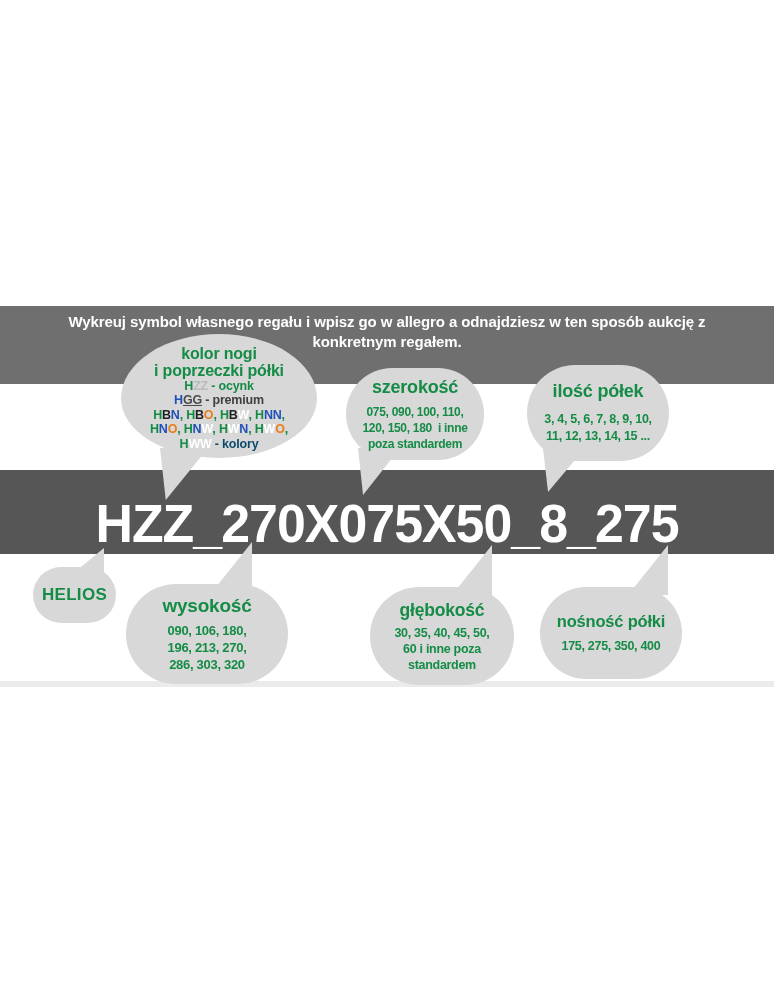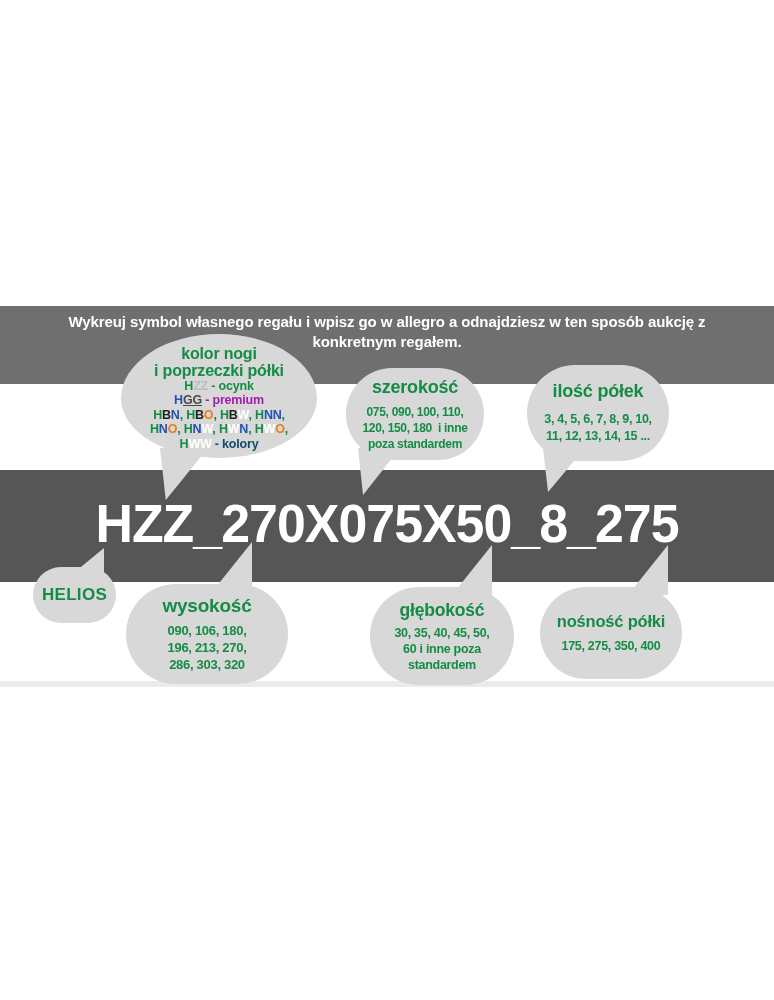--- a/index.html
+++ b/index.html
@@ -21,21 +21,21 @@
     background:var(--top_bar);
     text-align:center;
     padding-top:6px;box-sizing:border-box;
   }
   .banner-line{
     color:var(--headline_text);
     font-weight:bold;font-size:15px;line-height:20px;
     letter-spacing:-0.1px;
   }
   .code-band{
-    position:absolute;left:0;top:470px;width:774px;height:112px;
+    position:absolute;left:0;top:470px;width:774px;height:84px;
     background:var(--code_band);
   }
   .code-text{
     width:100%;text-align:center;
     color:var(--code_text);
     font-weight:bold;font-size:54px;line-height:106px;
     letter-spacing:-1px;
     transform:scaleX(0.96);
   }
   .stripe{
@@ -116,21 +116,21 @@
   <div class="tail tail-down tail-ilosc"></div>
   <div class="tail tail-up tail-helios"></div>
   <div class="tail tail-up tail-wysokosc"></div>
   <div class="tail tail-up tail-glebokosc"></div>
   <div class="tail tail-up tail-nosnosc"></div>
 
   <div class="bubble bubble-kolor">
     <div class="b-title">kolor nogi</div>
     <div class="b-title">i poprzeczki półki</div>
     <div class="code-line"><span style="color: rgb(21, 140, 70);">H</span><span style="color: rgb(185, 188, 189);">ZZ</span><span style="color: rgb(21, 140, 70);"> - ocynk</span></div>
-    <div class="code-line"><span style="color: rgb(33, 81, 184);">H</span><span style="color: rgb(74, 74, 74); text-decoration: underline;">GG</span><span style="color: #a21caf;"> - premium</span></div>
+    <div class="code-line"><span style="color: rgb(33, 81, 184);">H</span><span style="color: rgb(74, 74, 74); text-decoration: underline;">GG</span><span style="color: #404040;"> - premium</span></div>
     <div class="code-line"><span style="color: rgb(21, 140, 70);">H</span><span style="color: rgb(31, 31, 31);">B</span><span style="color: rgb(33, 81, 184);">N</span><span style="color: rgb(21, 140, 70);">, </span><span style="color: rgb(21, 140, 70);">H</span><span style="color: rgb(31, 31, 31);">B</span><span style="color: rgb(232, 127, 28);">O</span><span style="color: rgb(21, 140, 70);">, </span><span style="color: rgb(21, 140, 70);">H</span><span style="color: rgb(31, 31, 31);">B</span><span style="color: rgb(255, 255, 255);">W</span><span style="color: rgb(21, 140, 70);">, </span><span style="color: rgb(21, 140, 70);">H</span><span style="color: rgb(33, 81, 184);">NN</span><span style="color: rgb(21, 140, 70);">,</span></div>
     <div class="code-line"><span style="color: rgb(21, 140, 70);">H</span><span style="color: rgb(33, 81, 184);">N</span><span style="color: rgb(232, 127, 28);">O</span><span style="color: rgb(21, 140, 70);">, </span><span style="color: rgb(21, 140, 70);">H</span><span style="color: rgb(33, 81, 184);">N</span><span style="color: rgb(255, 255, 255);">W</span><span style="color: rgb(21, 140, 70);">, </span><span style="color: rgb(21, 140, 70);">H</span><span style="color: rgb(255, 255, 255);">W</span><span style="color: rgb(33, 81, 184);">N</span><span style="color: rgb(21, 140, 70);">, </span><span style="color: rgb(21, 140, 70);">H</span><span style="color: rgb(255, 255, 255);">W</span><span style="color: rgb(232, 127, 28);">O</span><span style="color: rgb(21, 140, 70);">,</span></div>
     <div class="code-line"><span style="color: rgb(21, 140, 70);">H</span><span style="color: rgb(255, 255, 255);">WW</span><span style="color: #0c4a6e;"> - kolory</span></div>
   </div>
 
   <div class="bubble bubble-szerokosc">
     <div class="b-title">szerokość</div>
     <div class="b-line">075, 090, 100, 110,</div>
     <div class="b-line">120, 150, 180  i inne</div>
     <div class="b-line">poza standardem</div>

